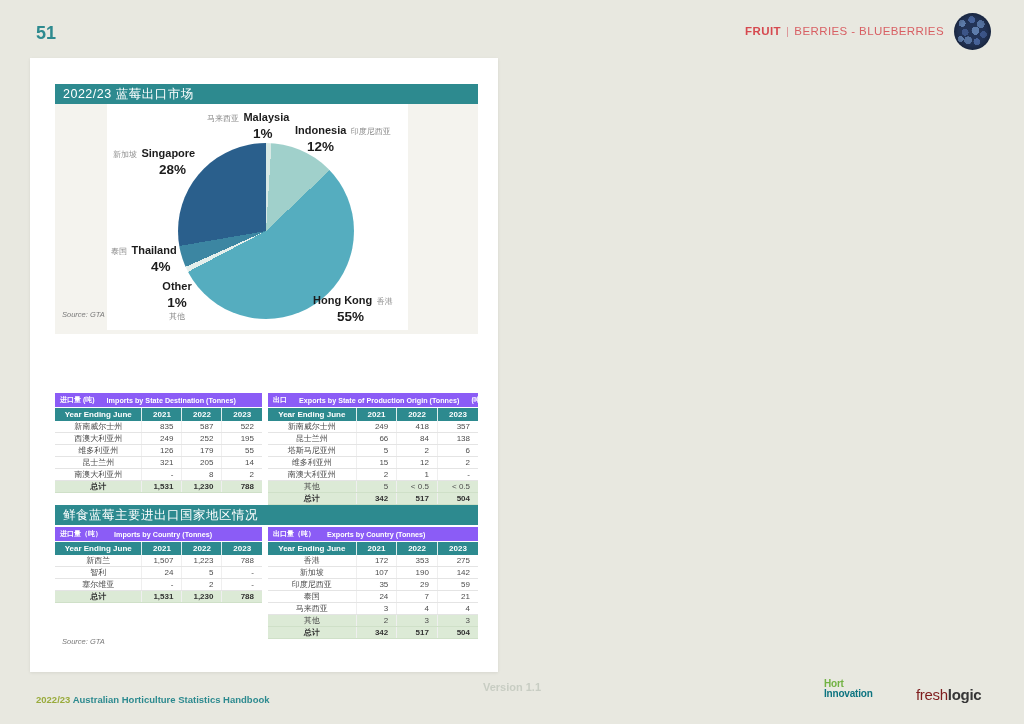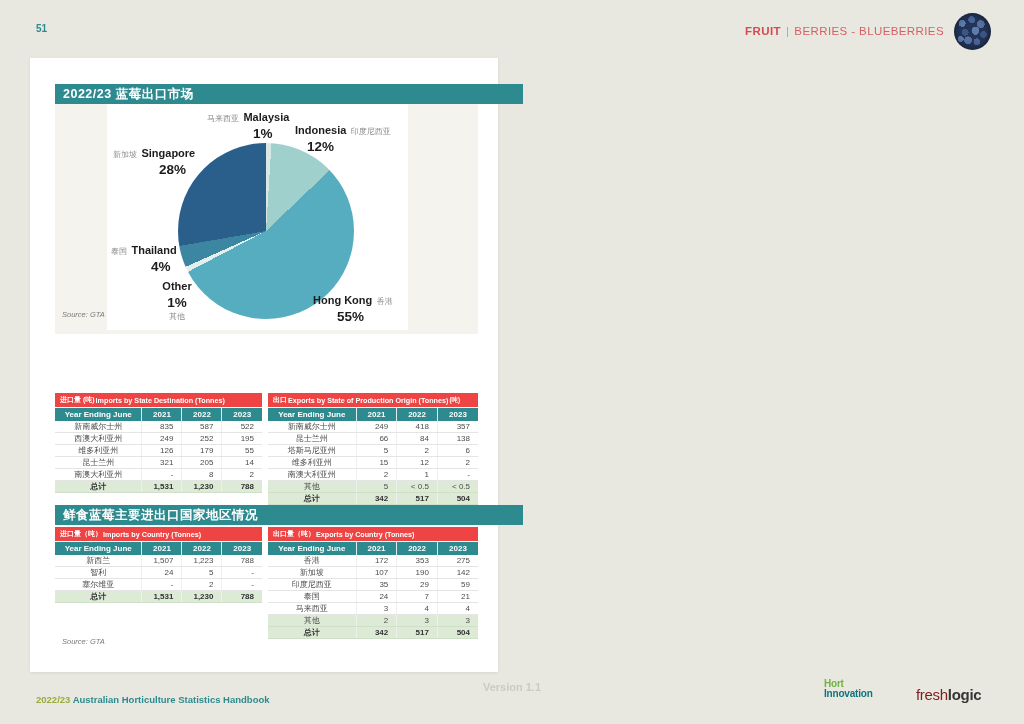--- a/index.html
+++ b/index.html
@@ -4,21 +4,21 @@
 <style>
   * { margin:0; padding:0; box-sizing:border-box; }
   html,body { width:1024px; height:724px; }
   body {
     position:relative;
     background:#e8e8e0;
     font-family:"Liberation Sans","DejaVu Sans",sans-serif;
     overflow:hidden;
   }
   
-  .page-num { position:absolute; left:36px; top:23px; font-size:10px; font-weight:bold; color:#2d8a8f; }
+  .page-num { position:absolute; left:36px; top:23px; font-size:18px; font-weight:bold; color:#2d8a8f; }
   .crumb { position:absolute; top:25px; right:80px; font-size:11.5px; letter-spacing:.4px; white-space:nowrap; }
   .crumb .cat { color:#d6494f; font-weight:bold; }
   .crumb .div { color:#dc9396; padding:0 5px; font-weight:400; }
   .crumb .sub { color:#d85f63; }
   .berry-icon {
     position:absolute; right:33px; top:13px; width:37px; height:37px; border-radius:50%;
     background:
       radial-gradient(circle 3.5px at 22% 28%, #5d7cab 97%, transparent),
       radial-gradient(circle 3.5px at 48% 18%, #47639a 97%, transparent),
       radial-gradient(circle 4px  at 72% 30%, #54719f 97%, transparent),
@@ -30,22 +30,22 @@
       radial-gradient(circle 3px  at 18% 70%, #5d7cab 97%, transparent),
       #233457;
     box-shadow: inset 0 0 6px rgba(0,0,0,.55);
   }
   
   .panel {
     position:absolute; left:30px; top:58px; width:468px; height:614px;
     background:#ffffff; box-shadow:0 1px 3px rgba(0,0,0,.08);
   }
   .teal-bar {
-    position:absolute; left:25px; width:468px; height:20px;
-    background:#2d8a8f; color:#fff; font-weight:bold; font-size:12.5px;
+    position:absolute; left:25px; width:423px; height:20px;
+    background:#2d8a8f; color:#fff; font-weight:normal; font-size:12.5px;
     line-height:20px; padding-left:8px; letter-spacing:.5px; white-space:nowrap;
   }
   .bar-1 { top:26px; }
   .bar-2 { top:313px; }
   .bar-3 { top:447px; }
   
   .chart-block { position:absolute; left:25px; top:46px; width:423px; height:230px; background:#f4f3ee; }
   .plot-area { position:absolute; left:52px; top:0; width:301px; height:226px; background:#ffffff; }
   .pie { position:absolute; left:123px; top:39px; width:176px; height:176px; border-radius:50%; }
   .pie-label { position:absolute; white-space:nowrap; color:#1c1c1c; }
@@ -66,22 +66,22 @@
   .lbl-hongkong  .pct { margin-left:24px; }
   .chart-source  { position:absolute; left:7px; top:206px; font-size:7.5px; font-style:italic; color:#7a7a7a; }
   .caption { position:absolute; left:27px; top:283px; font-size:10px; color:#3a3a3a; letter-spacing:.3px; }
   
   .tables-row { position:absolute; left:25px; width:423px; display:flex; gap:6px; }
   .tr-1 { top:335px; }
   .tr-2 { top:469px; }
   .mini-table { width:207px; }
   .tables-row .mini-table:last-child { width:210px; }
   .mt-title {
-    height:14px; background:#ef4444; color:#fff; display:flex; align-items:center;
-    gap:1px; padding:0 5px; margin-bottom:1px; white-space:nowrap; overflow:hidden;
+    height:14px; background:#8b5cf6; color:#fff; display:flex; align-items:center;
+    gap:12px; padding:0 5px; margin-bottom:1px; white-space:nowrap; overflow:hidden;
   }
   .mt-title .t-zh { font-size:7px; font-weight:bold; }
   .mt-title .t-en { font-size:7.2px; font-weight:bold; }
   .mt-title .t-sfx { font-size:6.5px; font-weight:bold; vertical-align:top; }
   table { width:100%; border-collapse:collapse; table-layout:fixed; }
   th {
     background:#2d8a8f; color:#fff; font-size:8px; font-weight:bold; height:13px;
     text-align:center; border-left:1px solid rgba(255,255,255,.85);
   }
   th:first-child { border-left:none; width:42%; }

